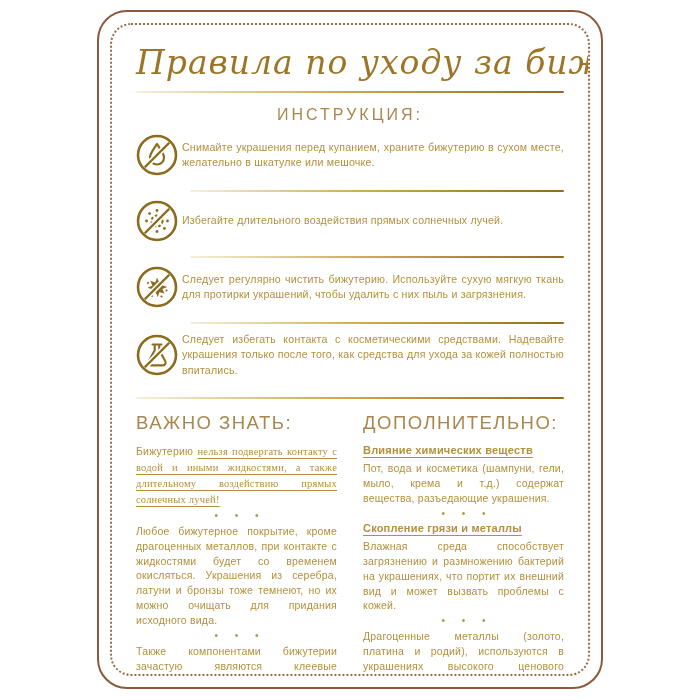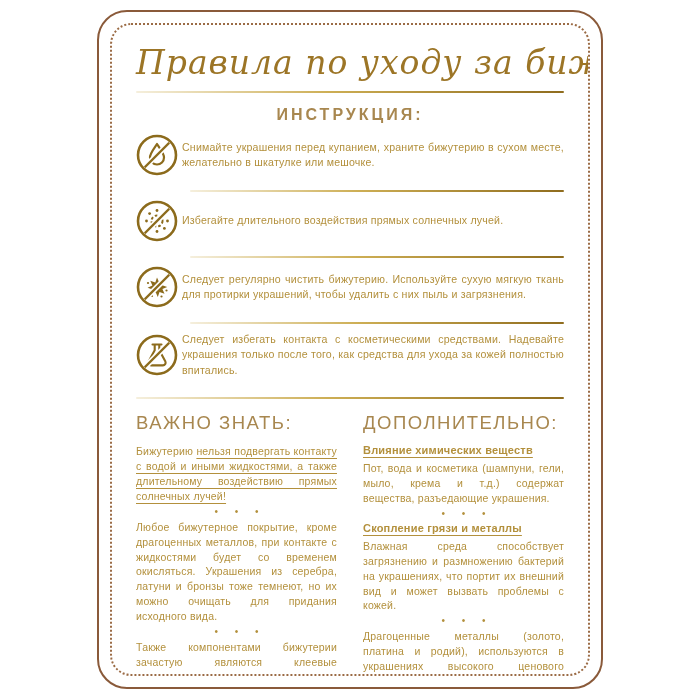--- a/index.html
+++ b/index.html
@@ -22,21 +22,21 @@
     font-family:"DejaVu Serif", serif;font-style:italic;
     font-size:33px;color:#9c7526;letter-spacing:1px;
     margin-top:8px;white-space:nowrap;
   }
   .rule{
     height:2px;border-radius:1px;margin-top:9px;
     background:linear-gradient(to right,#f5efdd 0%,#cdae54 45%,#8f6c1e 100%);
   }
   .instr-heading{
     text-align:center;color:#a8874f;font-size:16px;letter-spacing:3px;
-    margin:13px 0 2px 0;font-weight:bold;
+    margin:13px 0 2px 0;font-weight:normal;
   }
   .item{display:flex;align-items:center;gap:4px;padding:8px 0 14px 0;}
   .item .txt{
     flex:1;color:#b3903c;font-size:10.6px;line-height:1.45;
     text-align:justify;letter-spacing:.2px;
   }
   .icon-wrap{width:42px;height:42px;flex:0 0 42px;color:#8c6b1c;}
   .item-rule{
     height:2px;border-radius:1px;margin-left:54px;
     background:linear-gradient(to right,#f5efdd 0%,#cdae54 45%,#8f6c1e 100%);
@@ -52,20 +52,21 @@
     margin:0 0 10px 0;
   }
   .body-text{
     color:#b3903c;font-size:10.5px;line-height:1.42;text-align:justify;
     margin:0;letter-spacing:.2px;
   }
   .u{
     text-decoration:underline;
     text-decoration-color:#b3903c;text-underline-offset:2.5px;
     text-decoration-thickness:1px;
+    font-family:Liberation Serif, serif;
   }
   .dots{
     text-align:center;color:#b3903c;font-size:10px;letter-spacing:7px;
     margin:3px 0 3px 7px;line-height:1;
   }
   .subheading{
     color:#b3903c;font-size:11px;font-weight:bold;margin:0 0 5px 0;
     text-decoration:underline;text-underline-offset:3px;
     text-decoration-thickness:1px;letter-spacing:.2px;
   }

